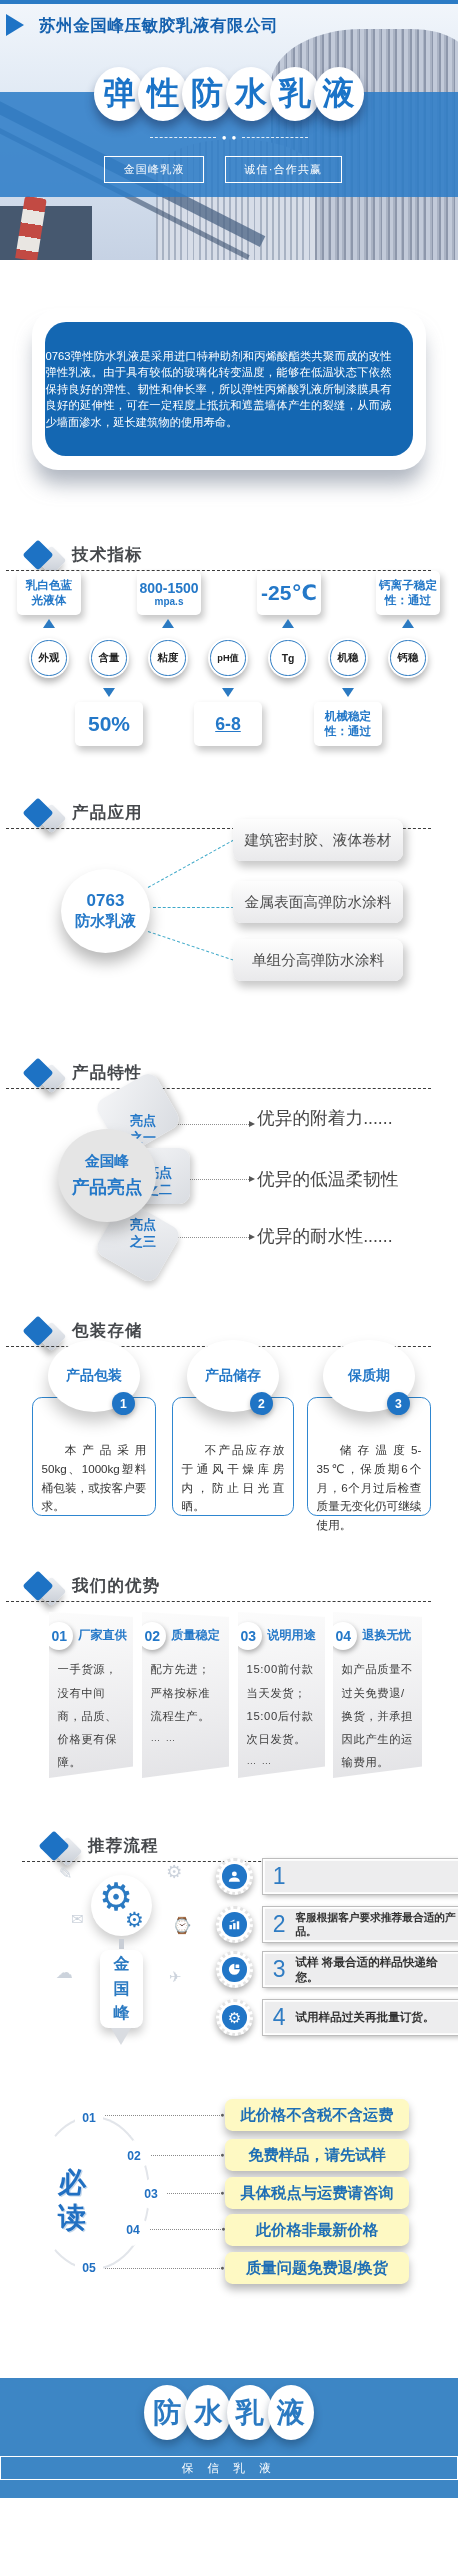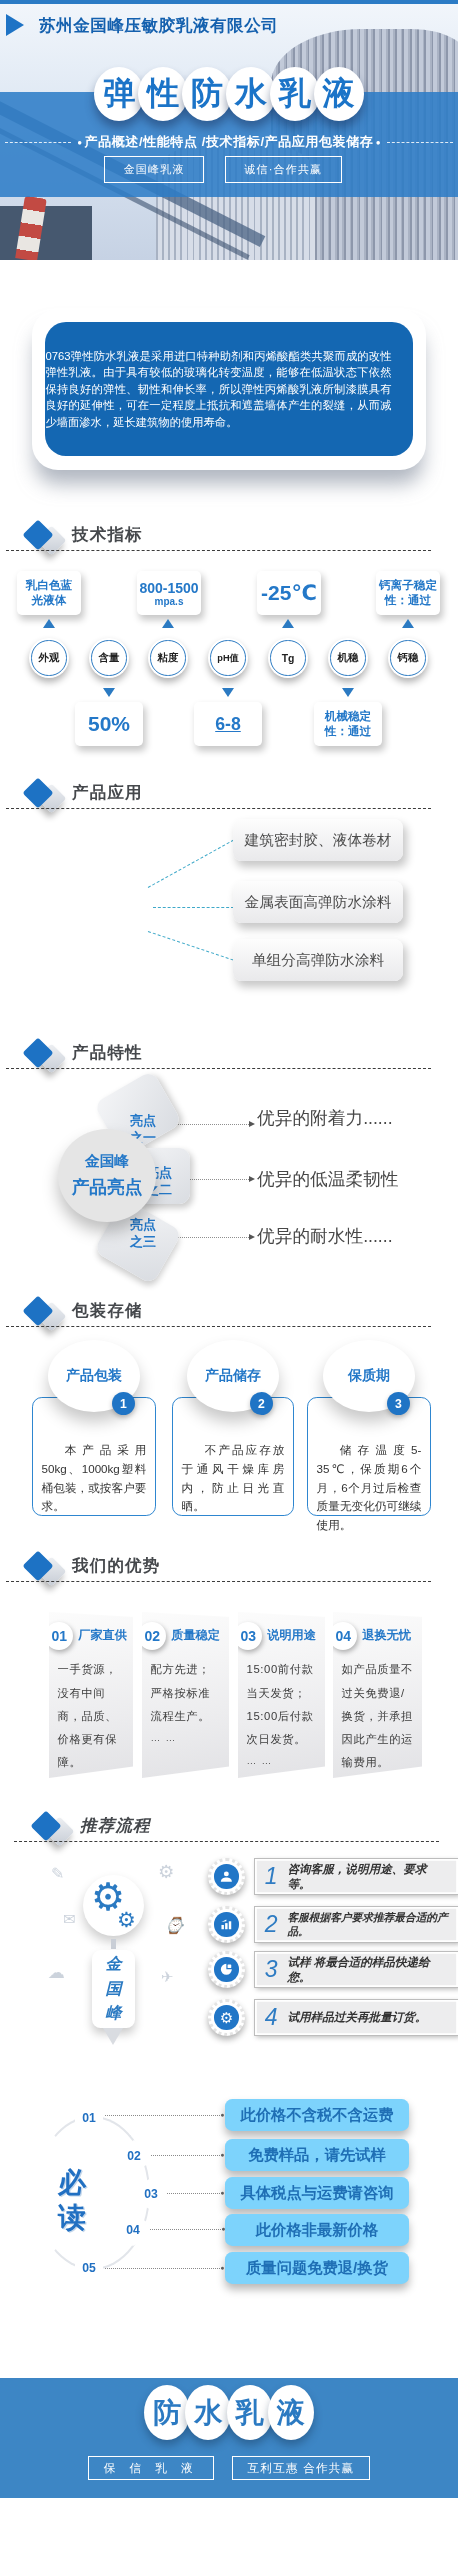--- a/index.html
+++ b/index.html
@@ -44,21 +44,21 @@
   
   .intro-sec { top:292px; left:0; width:458px; height:189px; }
   .intro-card { position:absolute; left:32px; right:32px; top:16.5px; height:161px; background:#fff;
     border-radius:26px; box-shadow:0 17px 19.5px -3.7px rgba(135,145,160,.65); padding:13.4px; }
   .intro-inner { width:100%; height:100%; background:#1467b2; border-radius:21px;
     display:flex; align-items:center; }
   .intro-label { width:128px; text-align:center; color:#fff; font-size:28px; font-weight:bold; }
   .intro-text { flex:1; color:#fff; font-size:11.3px; line-height:16.5px; padding-right:21px; text-align:justify; }
 
   
-  .sec-head { left:0; width:458px; height:38px; }
+  .sec-head { left:0; width:458px; height:38px;margin-top:20px; }
   .dia { position:absolute; left:26px; top:-1.2px; width:39px; height:39px; }
   .d-gray { position:absolute; left:14.7px; top:9.8px; width:21px; height:21px; border-radius:3.1px;
     background:linear-gradient(135deg,#eef0f3,#c6ccd5); transform:rotate(45deg);
     box-shadow:2.4px 4.9px 6.1px rgba(0,0,0,.28); }
   .d-blue { position:absolute; left:1.2px; top:3.7px; width:22px; height:22px; border-radius:3.1px;
     background:#1d72c4; transform:rotate(45deg); }
   .sec-title { position:absolute; left:72px; top:2.4px; font-size:16.5px; font-weight:bold; color:#45484c; letter-spacing:1.2px; }
   .sec-dash { position:absolute; left:6.1px; right:27.5px; top:28px; border-top:1.2px dashed #3c3c3c; }
 
   
@@ -126,21 +126,21 @@
     filter:drop-shadow(5.5px 6.1px 4.3px rgba(0,0,0,.28)); }
   .adv-head { display:flex; align-items:center; gap:4.9px; margin:9.8px 0 0 -3.7px; }
   .adv-num { width:28px; height:28px; border-radius:50%; background:#fff;
     box-shadow:1.2px 2.4px 4.9px rgba(0,0,0,.3); color:#2478c8; font-size:14px; font-weight:bold;
     display:flex; align-items:center; justify-content:center; flex:none; }
   .adv-title { color:#2478c8; font-size:12.2px; font-weight:bold; }
   .adv-text { padding:8.6px 7.3px 0 8.6px; font-size:11.3px; line-height:2.05; color:#3c3c3c; letter-spacing:0.6px; }
   .adv-more { padding:3.7px 0 0 8.6px; font-size:9.8px; color:#555; letter-spacing:1.2px; }
 
   
-  .proc-sec { top:1803px; left:8px; width:423px; height:289px;font-style:italic; }
+  .proc-sec { top:1803px; left:16px; width:423px; height:289px; }
   .doodle { position:absolute; color:#ccd3dc; z-index:0; }
   .bulb { position:absolute; left:75px; top:72px; width:61px; height:61px; background:#fff;
     border-radius:50%; box-shadow:0 6.1px 11px rgba(0,0,0,.2); z-index:1; }
   .gear-big { position:absolute; left:83px; top:72px; font-size:38px; color:#2b7ac2; z-index:2; }
   .gear-sm { position:absolute; left:109px; top:105px; font-size:21px; color:#2b7ac2; z-index:2; }
   .key-tick { position:absolute; left:103px; top:136px; width:4.9px; height:9.8px; background:#c9ced6; z-index:1; }
   .key-body { position:absolute; left:84px; top:147px; width:43px; height:78px; background:#fff;
     border-radius:8.6px; box-shadow:0 6.1px 9.8px rgba(0,0,0,.2); display:flex; flex-direction:column;
     align-items:center; justify-content:center; z-index:1; }
   .key-body span { font-size:16px; font-weight:bold; color:#2b7ac2; line-height:24.4px; }
@@ -163,33 +163,33 @@
     border-left-color:transparent; border-radius:50%; z-index:0; }
   .hex { clip-path:polygon(50% 0%,100% 25%,100% 75%,50% 100%,0% 75%,0% 25%); background:#fff;
     display:flex; align-items:center; justify-content:center; }
   .hex-big { position:absolute; left:26px; top:56px; width:92px; height:104px; z-index:2;
     filter:drop-shadow(3.7px 6.1px 4.9px rgba(0,0,0,.25)); flex-direction:column; }
   .hex-big span { font-size:28px; font-weight:bold; color:#2170c2; line-height:35px;
     text-shadow:1.2px 1.2px 0 #c3d6ea; }
   .hex-sm { position:absolute; width:28px; height:32px; z-index:2;
     filter:drop-shadow(1.8px 3.1px 3.1px rgba(0,0,0,.3)); }
   .hex-sm span { font-size:12.2px; font-weight:bold; color:#2170c2; }
-  .not-card { position:absolute; left:225px; width:184px; height:32px; background:#7dd3fc; border-radius:7.3px;
+  .not-card { position:absolute; left:225px; width:184px; height:32px; background:#fef9c3; border-radius:7.3px;
     box-shadow:0 5.5px 8.6px rgba(0,0,0,.28); display:flex; align-items:center; justify-content:center; z-index:2; }
   .not-card span { font-size:15.3px; font-weight:bold; color:#1f6fb5; }
   .not-line { position:absolute; border-top:1.2px dotted #8a8a8a; z-index:1; }
   .not-line::after { content:"●"; position:absolute; right:-2.4px; top:-5.5px; font-size:6.7px; color:#666; }
 
   
   .footer { top:2378px; left:0; width:458px; height:120px; background:#3d86c5; }
   .f-row { position:absolute; top:7.3px; left:0; width:458px; display:flex; justify-content:center; }
   .f-ell { width:46px; height:55px; margin:0 -2.4px; background:#fff; border-radius:50%;
     box-shadow:0 5.5px 8.6px rgba(15,40,70,.35); display:flex; align-items:center; justify-content:center; }
   .f-ell span { font-size:28px; font-weight:bold; color:#2b7ac2; }
-  .f-btns { position:absolute; top:78px; left:0; width:458px; display:flex; justify-content:center; gap:18px; }
+  .f-btns { position:absolute; top:78px; left:0; width:458px; display:flex; justify-content:flex-end; gap:27px;flex-direction:column; }
   .f-btn { border:1.2px solid #fff; color:#fff; background:transparent; font-size:11.6px;
     padding:3.7px 14.7px; cursor:pointer; }
   .ls6 { letter-spacing:5.5px; } .ls2 { letter-spacing:1.2px; }
 </style>
 </head>
 <body>
 
 <div id="page">
 
   <div class="hero abs">
@@ -224,21 +224,20 @@
           <span>乳</span>
         </span>
       <span class="t-ell">
           <span>液</span>
         </span>
     </div>
 
     <div class="subtitle-row abs">
       <span class="sub-dash"></span>
       <span class="sub-bullet">●</span>
-      <span class="sub-text">产品概述/性能特点 /技术指标/产品应用包装储存</span>
       <span class="sub-bullet">●</span>
       <span class="sub-dash"></span>
     </div>
 
     <div class="hero-btns abs">
       <button class="hero-btn">金国峰乳液</button>
       <button class="hero-btn">诚信·合作共赢</button>
     </div>
   </div>
 
@@ -324,20 +323,24 @@
       <span class="dia">
           <i class="d-gray"></i>
           <i class="d-blue"></i>
         </span>
       <span class="sec-title">产品应用</span>
       <i class="sec-dash"></i>
     </div>
     <div class="app-line" style="left:148px;top:116px;width:98px;transform:rotate(-29deg)"></div>
     <div class="app-line" style="left:153px;top:136px;width:81px"></div>
     <div class="app-line" style="left:148px;top:160px;width:90px;transform:rotate(18.5deg)"></div>
+    <div class="app-circle">
+      <span class="app-c1">0763</span>
+      <span class="app-c2">防水乳液</span>
+    </div>
     <div class="app-card" style="top:48px">
         <span>建筑密封胶、液体卷材</span>
       </div>
     <div class="app-card" style="top:110px">
         <span>金属表面高弹防水涂料</span>
       </div>
     <div class="app-card" style="top:168px">
         <span>单组分高弹防水涂料</span>
       </div>
   </div>
@@ -478,21 +481,20 @@
     <div class="gear-med" style="top:55px">
       <div class="gear-med-in">
         <svg width="14.7" height="14.7" viewBox="0 0 24 24" fill="#fff">
             <circle cx="12" cy="8" r="4"></circle>
             <path d="M3 21c0-5 4.5-7 9-7s9 2 9 7z"></path>
           </svg>
       </div>
     </div>
     <div class="step-box" style="top:55px">
       <span class="step-num">1</span>
-      <span class="step-text">咨询客服，说明用途、要求等。</span>
     </div>
 
     <div class="gear-med" style="top:103px">
       <div class="gear-med-in">
         <svg width="14.7" height="14.7" viewBox="0 0 24 24" fill="#fff">
             <rect x="4" y="13" width="4" height="7"></rect>
             <rect x="10" y="10" width="4" height="10"></rect>
             <rect x="16" y="7" width="4" height="13"></rect>
             <path d="M4 8 L12 4 L12 7 Z"></path>
           </svg>

